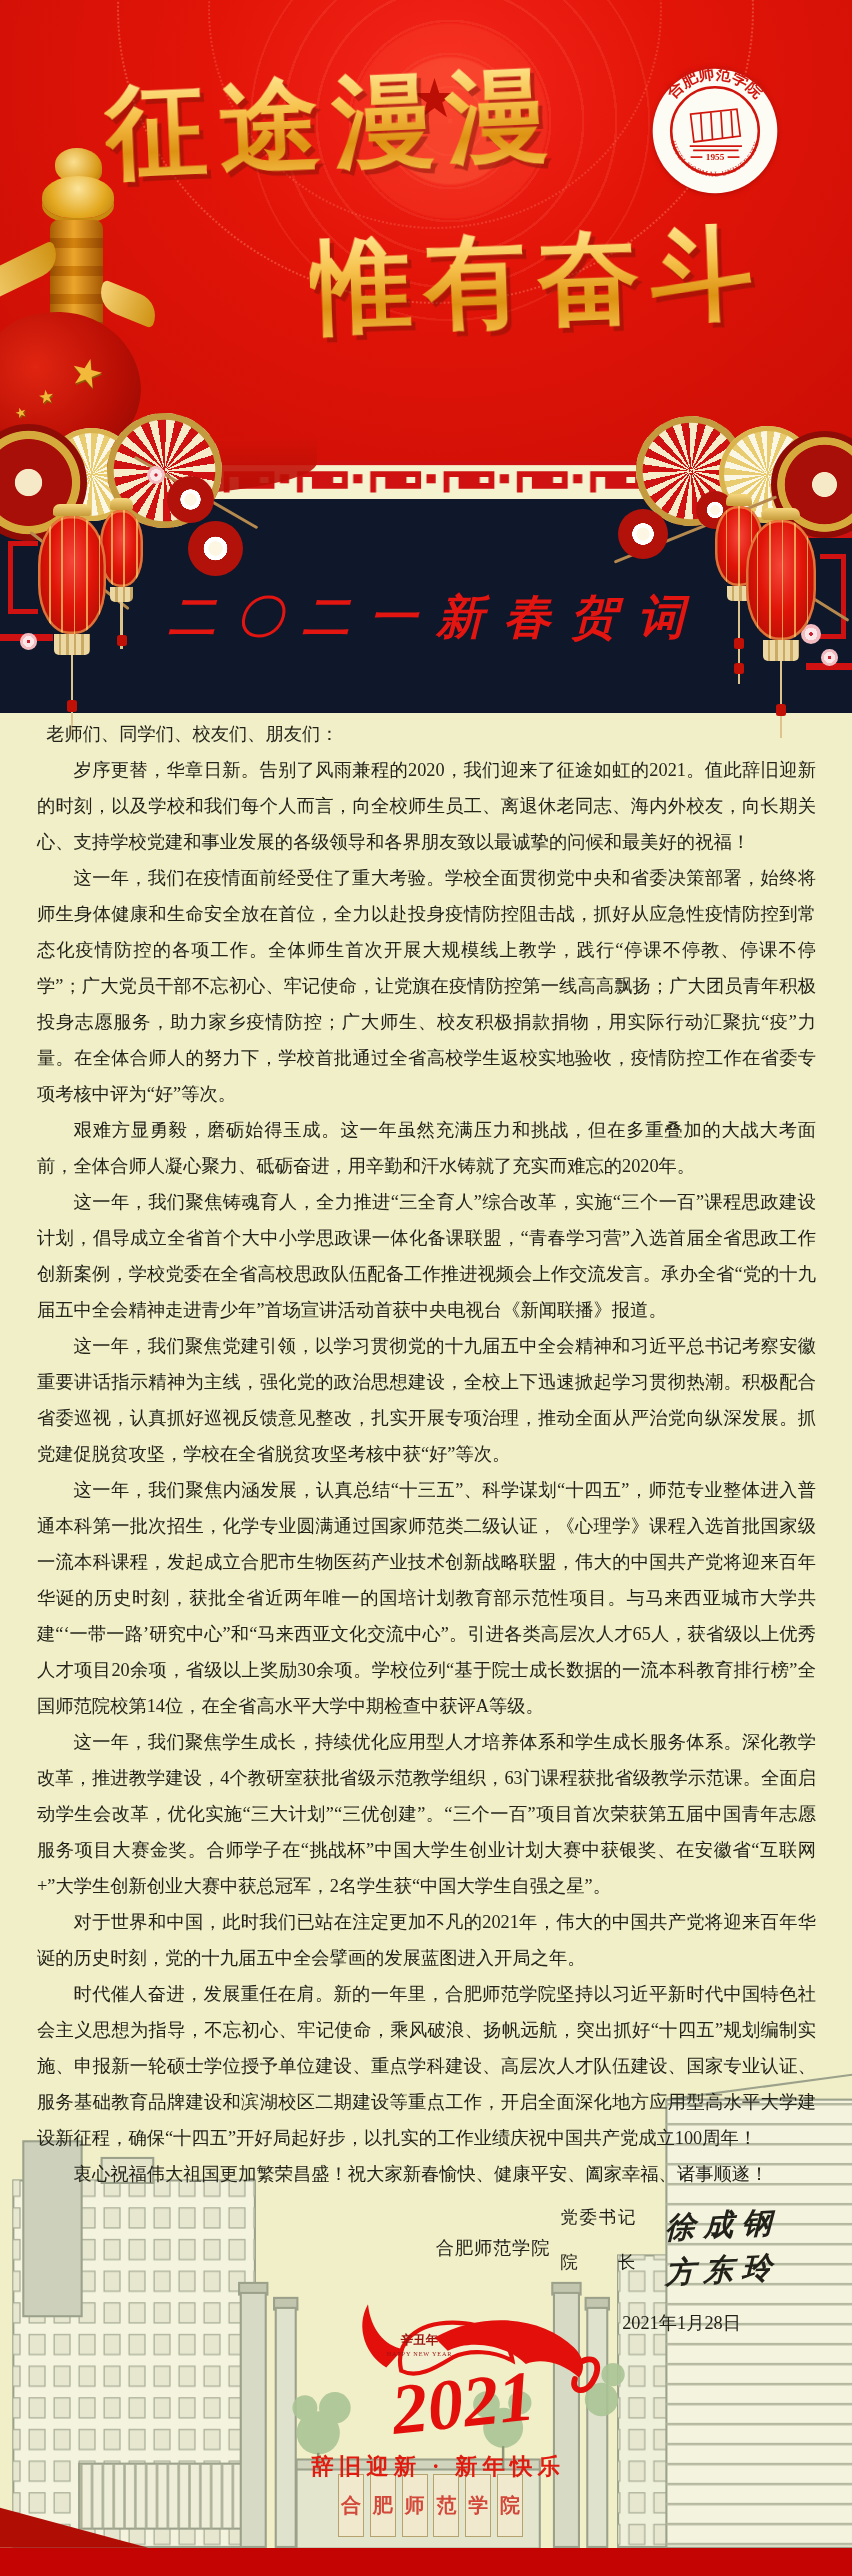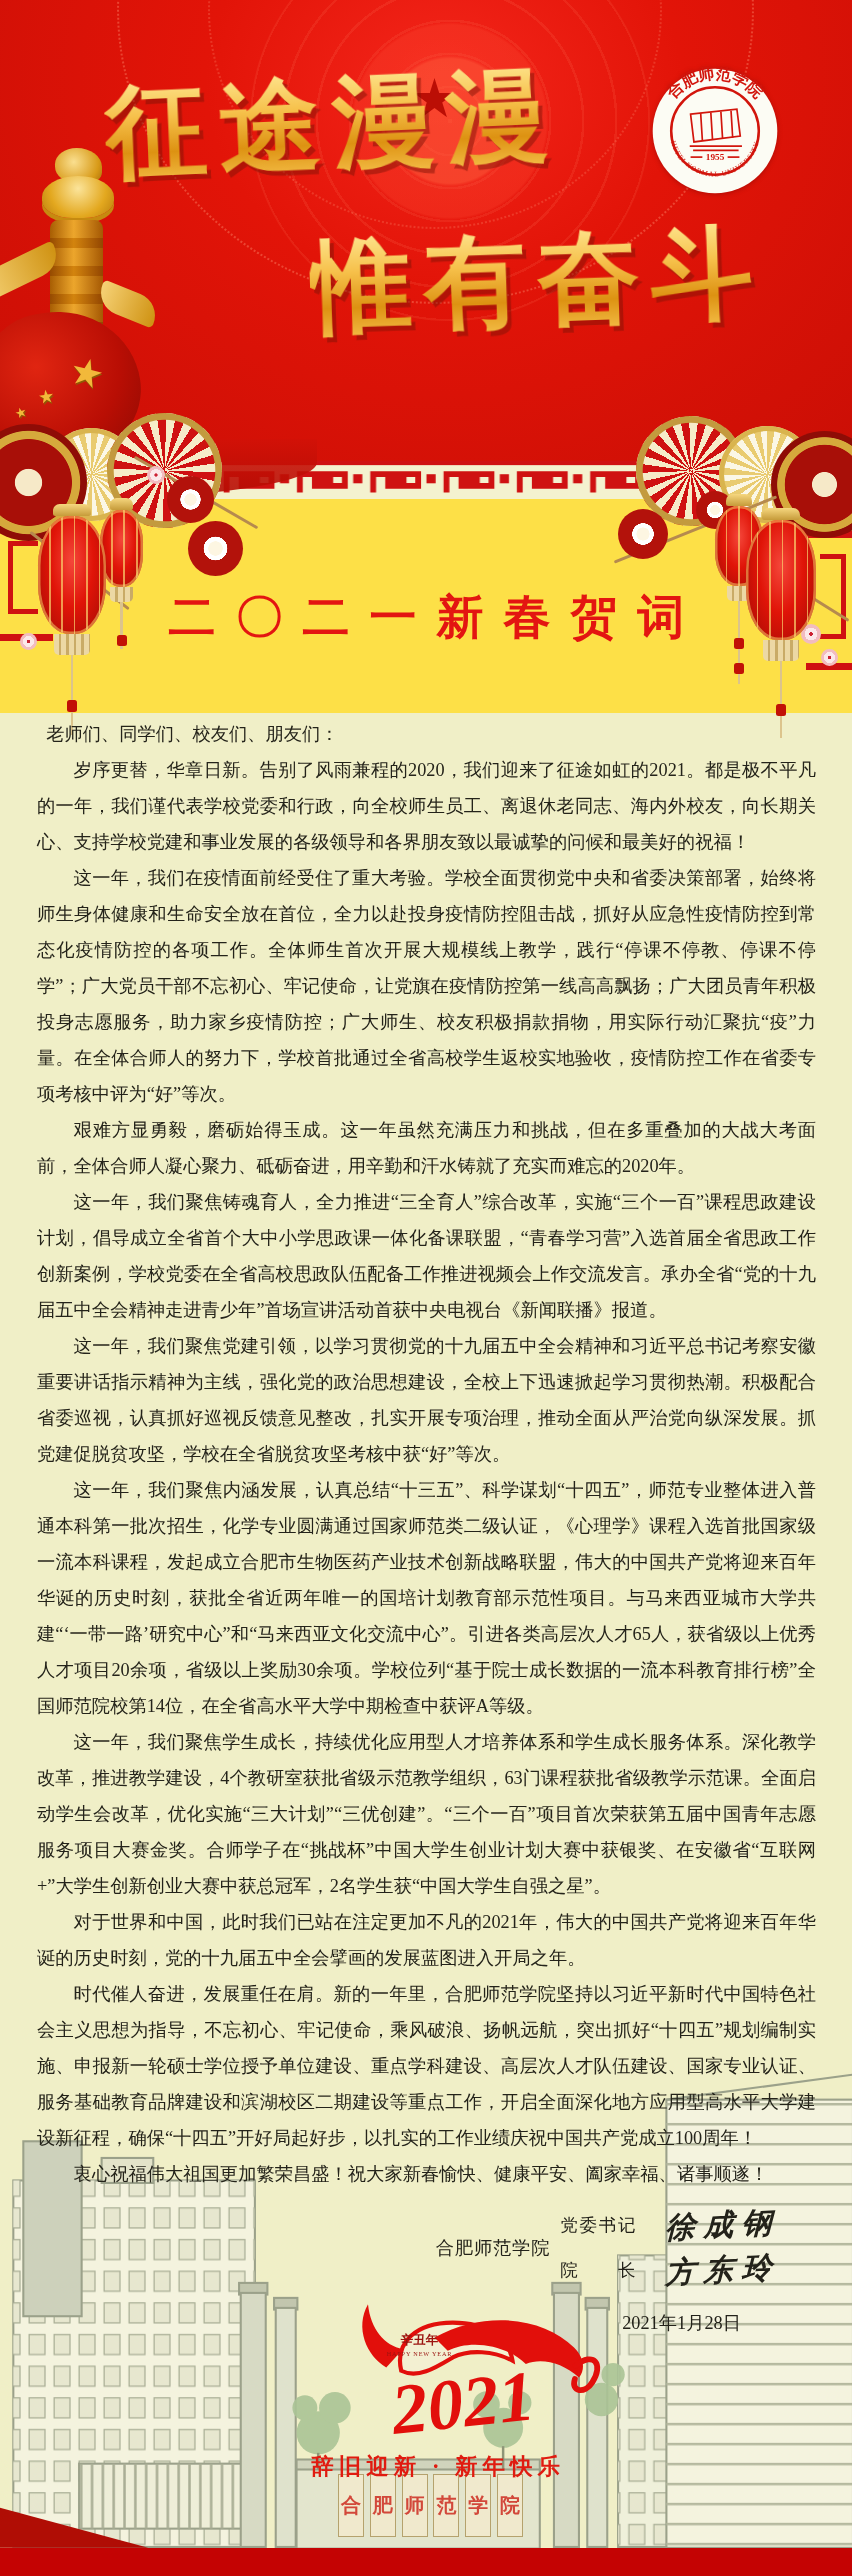--- a/index.html
+++ b/index.html
@@ -40,21 +40,21 @@
   .hb-flag{position:absolute;left:-5px;top:163px;width:155px;height:148px;transform:rotate(-9deg);
            border-radius:46% 62% 52% 44%;background:radial-gradient(circle at 35% 35%,#e02511,#b90e04 60%,#8d0a03);}
   .hb-star{position:absolute;color:#f2b93a;text-shadow:0.8px 1.7px 0 #8d5d05;}
   .hb-star-big{left:80px;top:203px;font-size:38px;transform:rotate(14deg);}
   .hb-star-s1{left:48px;top:238px;font-size:18.3px;transform:rotate(-8deg);}
   .hb-star-s2{left:25px;top:257px;font-size:13.3px;transform:rotate(-18deg);}
 
   .seal{position:absolute;left:651px;top:67px;width:128px;height:128px;filter:drop-shadow(0 1.7px 2.5px rgba(90,0,0,.35));}
 
   
-  .divider{position:relative;width:100%;height:252px;z-index:3;background:#fde047;}
+  .divider{position:relative;width:100%;height:252px;z-index:3;background:#0f172a;font-style:italic;}
   .meander{position:absolute;left:0;top:0;width:100%;height:38px;}
   .silk{position:absolute;left:-33px;top:-21.7px;width:350px;height:58px;border-radius:0 0 60% 40%;
         background:linear-gradient(180deg,#d21107,#b30d04);opacity:.9;}
   .fret{position:absolute;border:7.5px solid #cf1111;}
   .fret-l1{left:-11.7px;top:58px;width:58px;height:108px;border-right:none;}
   .fret-l2{left:8.3px;top:80px;width:25px;height:63px;border-width:5px;border-right:none;}
   .fret-r1{right:-13.3px;top:70px;width:53px;height:125px;border-left:none;}
   .fret-r2{right:6.7px;top:93px;width:21.7px;height:75px;border-width:5px;border-left:none;}
   .fan{position:absolute;border-radius:50%;}
   .fan-gold-l{left:45px;top:-33px;width:93px;height:93px;
@@ -94,21 +94,21 @@
   
   .letter{position:relative;z-index:4;padding:3.3px 37px 0 37px;color:#24231a;
           font-size:18.3px;line-height:36px;text-align:justify;}
   .letter p{margin:0;text-indent:2em;}
   .letter p.salutation{text-indent:0.5em;}
 
   
   .signature-wrap{position:relative;z-index:4;color:#23221a;}
   .sig-main{display:flex;justify-content:flex-end;align-items:center;gap:10px;padding-right:73px;margin-top:8.3px;}
   .sig-org{font-size:18.3px;letter-spacing:0.8px;}
-  .sig-row{display:flex;align-items:center;margin:4.2px 0;}
+  .sig-row{display:flex;margin:4.2px 0;}
   .sig-role{font-size:17.5px;letter-spacing:1.7px;}
   .sig-name{font-size:30px;font-weight:bold;font-style:italic;margin-left:28px;display:inline-block;
             transform:rotate(-3deg) skewX(-4deg);letter-spacing:8.3px;}
   .sig-date{text-align:right;padding-right:112px;font-size:18.3px;margin-top:15px;}
 
   
   .footer-art{position:absolute;left:0;top:2043px;width:853px;height:533px;z-index:0;}
   .campus{position:absolute;inset:0;}
   .gate-slabs{position:absolute;left:338px;top:431px;display:flex;gap:5.8px;z-index:2;}
   .slab{width:26px;height:63px;background:#f0e9cd;border:1.7px solid #b5a26d;box-sizing:border-box;
@@ -251,21 +251,21 @@
       <div class="lan-thread" style="height:77px;">
           <span class="lan-knot" style="top:43px;"></span>
         </div>
     </div>
 
     <h1 class="page-title">二〇二一新春贺词</h1>
   </section>
 
   <main class="letter">
     <p class="salutation">老师们、同学们、校友们、朋友们：</p>
-    <p>岁序更替，华章日新。告别了风雨兼程的2020，我们迎来了征途如虹的2021。都是极不平凡的一年，我们谨代表学校党委和行政，向全校师生员工、离退休老同志、海内外校友，向长期关心、支持学校党建和事业发展的各级领导和各界朋友致以最诚挚的问候和最美好的祝福！</p>
+    <p>岁序更替，华章日新。告别了风雨兼程的2020，我们迎来了征途如虹的2021。值此辞旧迎新的时刻，以及学校和我们每个人而言，向全校师生员工、离退休老同志、海内外校友，向长期关心、支持学校党建和事业发展的各级领导和各界朋友致以最诚挚的问候和最美好的祝福！</p>
     <p>这一年，我们在疫情面前经受住了重大考验。学校全面贯彻党中央和省委决策部署，始终将师生身体健康和生命安全放在首位，全力以赴投身疫情防控阻击战，抓好从应急性疫情防控到常态化疫情防控的各项工作。全体师生首次开展大规模线上教学，践行“停课不停教、停课不停学”；广大党员干部不忘初心、牢记使命，让党旗在疫情防控第一线高高飘扬；广大团员青年积极投身志愿服务，助力家乡疫情防控；广大师生、校友积极捐款捐物，用实际行动汇聚抗“疫”力量。在全体合师人的努力下，学校首批通过全省高校学生返校实地验收，疫情防控工作在省委专项考核中评为“好”等次。</p>
     <p>艰难方显勇毅，磨砺始得玉成。这一年虽然充满压力和挑战，但在多重叠加的大战大考面前，全体合师人凝心聚力、砥砺奋进，用辛勤和汗水铸就了充实而难忘的2020年。</p>
     <p>这一年，我们聚焦铸魂育人，全力推进“三全育人”综合改革，实施“三个一百”课程思政建设计划，倡导成立全省首个大中小学思政课一体化备课联盟，“青春学习营”入选首届全省思政工作创新案例，学校党委在全省高校思政队伍配备工作推进视频会上作交流发言。承办全省“党的十九届五中全会精神走进青少年”首场宣讲活动首获中央电视台《新闻联播》报道。</p>
     <p>这一年，我们聚焦党建引领，以学习贯彻党的十九届五中全会精神和习近平总书记考察安徽重要讲话指示精神为主线，强化党的政治思想建设，全校上下迅速掀起学习贯彻热潮。积极配合省委巡视，认真抓好巡视反馈意见整改，扎实开展专项治理，推动全面从严治党向纵深发展。抓党建促脱贫攻坚，学校在全省脱贫攻坚考核中获“好”等次。</p>
     <p>这一年，我们聚焦内涵发展，认真总结“十三五”、科学谋划“十四五”，师范专业整体进入普通本科第一批次招生，化学专业圆满通过国家师范类二级认证，《心理学》课程入选首批国家级一流本科课程，发起成立合肥市生物医药产业技术创新战略联盟，伟大的中国共产党将迎来百年华诞的历史时刻，获批全省近两年唯一的国培计划教育部示范性项目。与马来西亚城市大学共建“‘一带一路’研究中心”和“马来西亚文化交流中心”。引进各类高层次人才65人，获省级以上优秀人才项目20余项，省级以上奖励30余项。学校位列“基于院士成长数据的一流本科教育排行榜”全国师范院校第14位，在全省高水平大学中期检查中获评A等级。</p>
     <p>这一年，我们聚焦学生成长，持续优化应用型人才培养体系和学生成长服务体系。深化教学改革，推进教学建设，4个教研室获批省级示范教学组织，63门课程获批省级教学示范课。全面启动学生会改革，优化实施“三大计划”“三优创建”。“三个一百”项目首次荣获第五届中国青年志愿服务项目大赛金奖。合师学子在“挑战杯”中国大学生创业计划大赛中获银奖、在安徽省“互联网+”大学生创新创业大赛中获总冠军，2名学生获“中国大学生自强之星”。</p>
     <p>对于世界和中国，此时我们已站在注定更加不凡的2021年，伟大的中国共产党将迎来百年华诞的历史时刻，党的十九届五中全会擘画的发展蓝图进入开局之年。</p>
     <p>时代催人奋进，发展重任在肩。新的一年里，合肥师范学院坚持以习近平新时代中国特色社会主义思想为指导，不忘初心、牢记使命，乘风破浪、扬帆远航，突出抓好“十四五”规划编制实施、申报新一轮硕士学位授予单位建设、重点学科建设、高层次人才队伍建设、国家专业认证、服务基础教育品牌建设和滨湖校区二期建设等重点工作，开启全面深化地方应用型高水平大学建设新征程，确保“十四五”开好局起好步，以扎实的工作业绩庆祝中国共产党成立100周年！</p>
     <p>衷心祝福伟大祖国更加繁荣昌盛！祝大家新春愉快、健康平安、阖家幸福、诸事顺遂！</p>
   </main>

